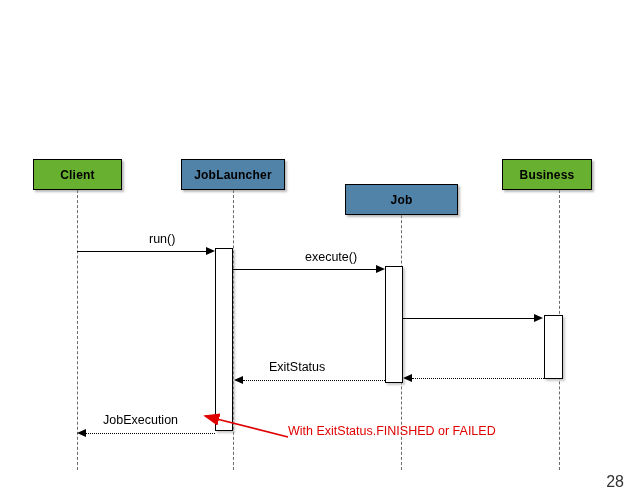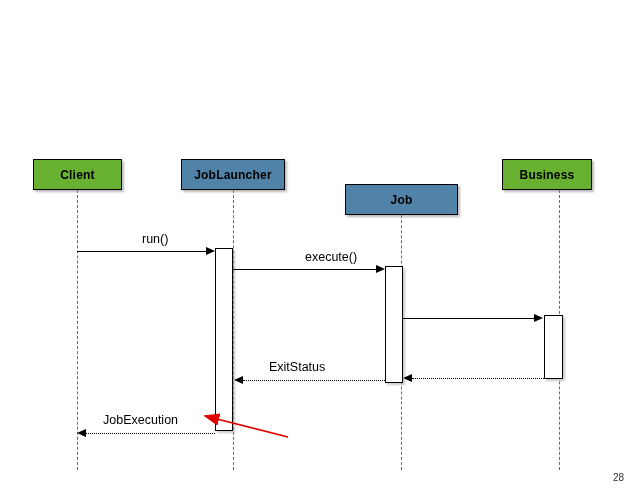--- a/index.html
+++ b/index.html
@@ -90,22 +90,22 @@
     top: 0;
     width: 642px;
     height: 491px;
     pointer-events: none;
   }
 
   
   .page-number {
     position: absolute;
     right: 18px;
-    bottom: 8px;
-    font-size: 10px;
+    bottom: 0;
+    font-size: 16px;
     color: #333333;
   }
 </style>
 </head>
 <body>
 
 <div id="slide">
 
   <div class="lifeline" style="left:77px;  top:190px; height:280px;"></div>
   <div class="lifeline" style="left:233px; top:190px; height:280px;"></div>
@@ -127,21 +127,21 @@
   <div class="participant green" style="left:502px; top:159px; width:90px; height:31px;">
     <span>Business</span>
   </div>
 
   <div class="activation" style="left:215px; top:248px; width:18px; height:183px;"></div>
 
   <div class="activation" style="left:385px; top:266px; width:18px; height:117px;"></div>
 
   <div class="activation" style="left:544px; top:315px; width:19px; height:64px;"></div>
 
-  <div class="msg-label" style="left:118px; top:232px;padding-left:24px;">run()</div>
+  <div class="msg-label" style="left:125px; top:232px;padding-left:24px;">run()</div>
   <div class="msg-line" style="left:77px; top:251px; width:130px;"></div>
   <div class="arrowhead right" style="left:206px; top:247px;"></div>
 
   <div class="msg-label" style="left:277px; top:250px;margin-left:28px;">execute()</div>
   <div class="msg-line" style="left:233px; top:269px; width:144px;"></div>
   <div class="arrowhead right" style="left:376px; top:265px;"></div>
 
   <div class="msg-line" style="left:403px; top:318px; width:132px;"></div>
   <div class="arrowhead right" style="left:534px; top:314px;"></div>
 
@@ -158,16 +158,17 @@
 
   <svg class="annotation-svg" viewBox="0 0 642 491">
     <defs>
       <marker id="redArrow" markerWidth="9" markerHeight="7" refX="8" refY="3.5" orient="auto">
         <polygon points="0 0, 9 3.5, 0 7" fill="#e00000"></polygon>
       </marker>
     </defs>
     <line x1="288" y1="437" x2="205" y2="416" stroke="#e00000" stroke-width="1.8" marker-end="url(#redArrow)"></line>
   </svg>
 
+  <div class="annotation-text" style="left:288px; top:424px;">With ExitStatus.FINISHED or FAILED</div>
 
   <div class="page-number">28</div>
 
 </div>
 
 </body></html>

